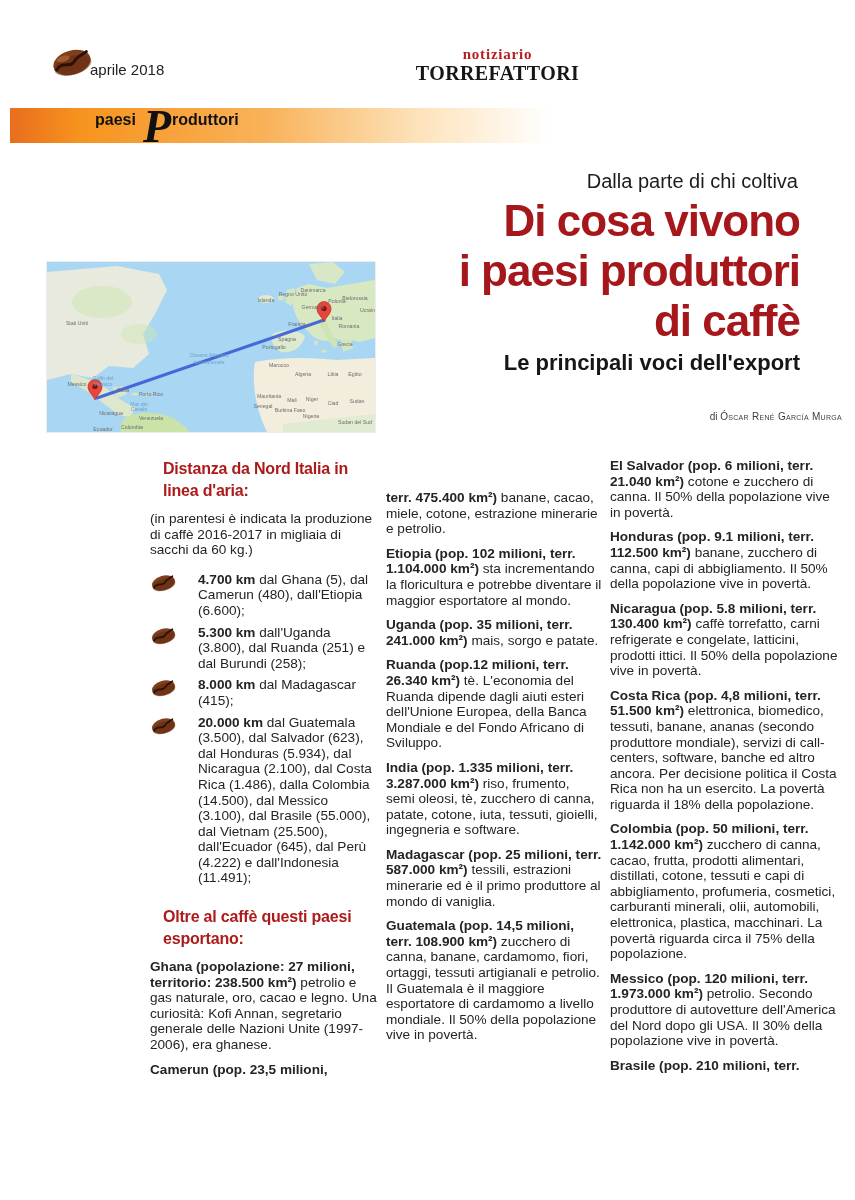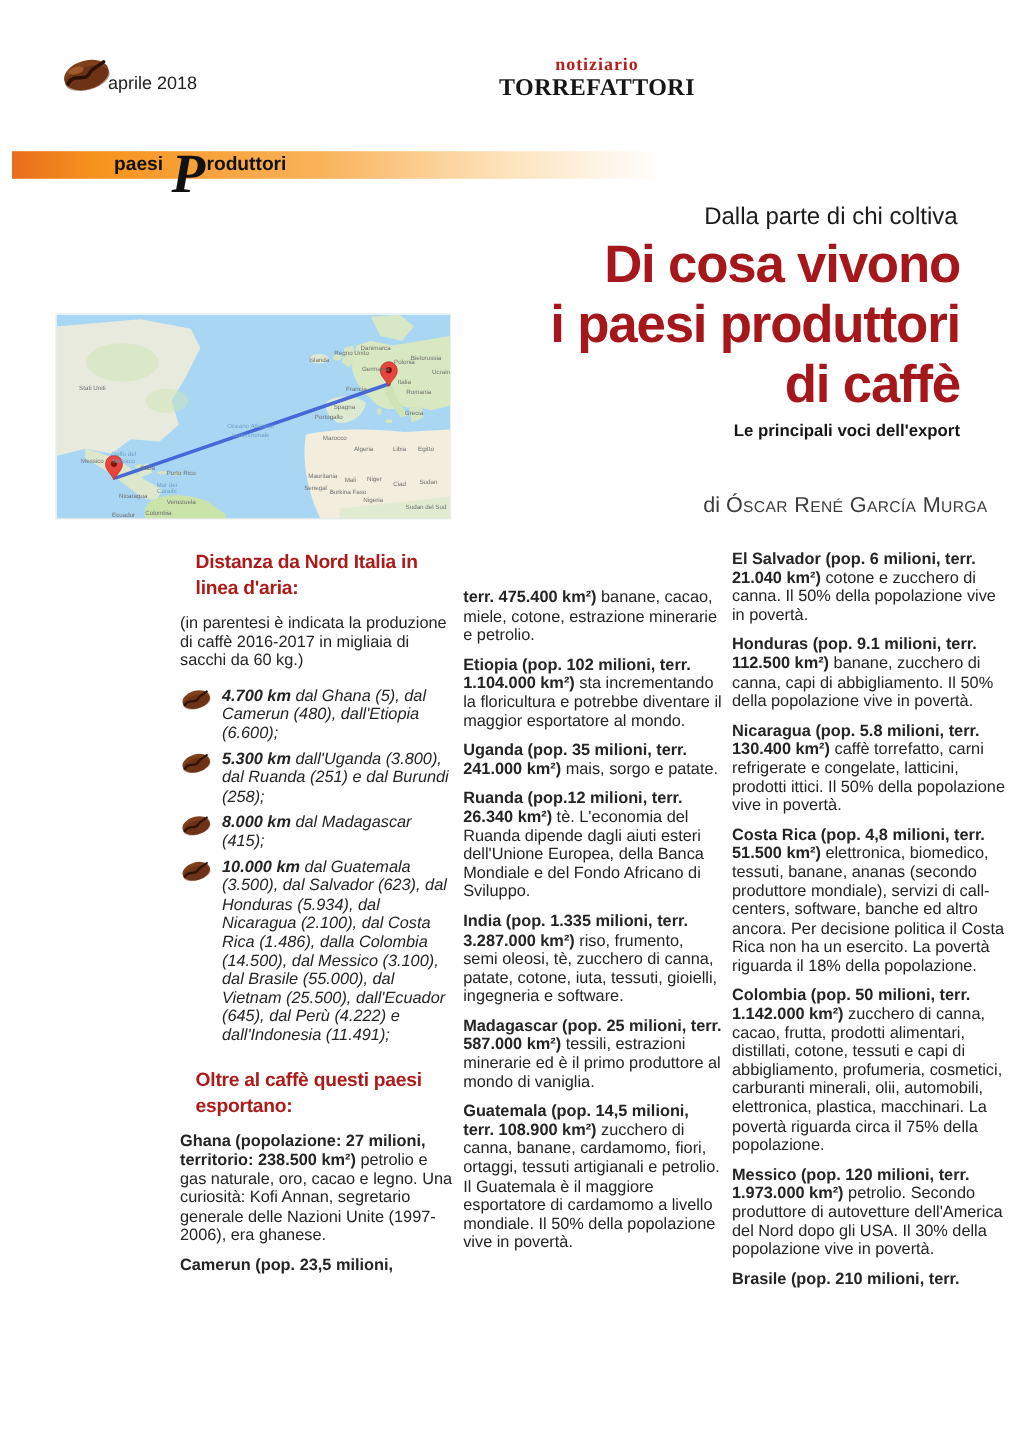--- a/index.html
+++ b/index.html
@@ -9,54 +9,54 @@
   
   .header-bean{position:absolute;left:50px;top:46px;}
   .header-date{position:absolute;left:90px;top:61px;font-size:15px;color:#222;}
   .page-num{position:absolute;left:56px;top:78px;font-size:15px;color:#ef4444;margin-top:48px;}
   .masthead{position:absolute;left:415px;top:47px;width:165px;text-align:center;
             font-family:"Liberation Serif", serif;line-height:1.05;}
   .masthead-top{color:#b51f1f;font-weight:bold;font-size:15px;letter-spacing:.8px;}
   .masthead-bottom{color:#161616;font-weight:bold;font-size:20px;letter-spacing:.4px;}
 
   
-  .banner{position:absolute;left:10px;top:126px;width:570px;height:23px;
+  .banner{position:absolute;left:10px;top:108px;width:570px;height:35px;
           background:linear-gradient(to right,#e96d1d 0%,#f6931e 12%,#f9b25a 45%,#fde3bc 72%,#ffffff 95%);}
   .banner-text{position:absolute;left:85px;top:-4px;display:flex;align-items:center;
                font-weight:bold;font-size:16px;color:#111;height:32px;}
   .script-p{font-family:"Liberation Serif", serif;font-style:italic;font-weight:bold;
             font-size:46px;line-height:0;position:relative;top:7px;margin:0 1px 0 7px;color:#111;}
 
   
   .kicker{position:absolute;right:57px;top:170px;font-size:20px;color:#1c1c1c;}
   .main-title{position:absolute;right:55px;top:196px;text-align:right;color:#a6171c;
               font-weight:bold;font-size:44px;line-height:50px;letter-spacing:-1px;}
-  .subtitle{position:absolute;right:55px;top:350px;font-size:14px;font-weight:bold;color:#161616;}
-  .byline{position:absolute;right:32px;top:411px;font-size:18px;color:#3c3c3c;}
+  .subtitle{position:absolute;right:55px;top:350px;font-size:22px;font-weight:bold;color:#161616;}
+  .byline{position:absolute;right:13px;top:411px;font-size:10px;color:#3c3c3c;}
   .byline .sc{font-variant:small-caps;letter-spacing:.3px;}
 
   
   .map{position:absolute;left:47px;top:262px;width:328px;height:170px;
        box-shadow:0 0 0 1px rgba(0,0,0,.07);}
   .map svg{display:block;}
   .map-label{fill:#6e6e6e;font-size:5.2px;text-anchor:middle;font-family:"Liberation Sans",sans-serif;}
   .map-label.water{fill:#6d9fc7;}
 
   
   .col{position:absolute;top:458px;font-size:13.6px;line-height:15.6px;color:#242424;}
   .col1{left:150px;width:228px;}
   .col2{left:386px;width:216px;margin-top:32px;}
   .col3{left:610px;width:228px;}
   .col p{margin:0 0 9px;}
   .col .lead{font-weight:bold;}
   .col-heading{color:#ad1a1a;font-size:16px;line-height:22px;font-weight:bold;
                margin:0 0 9px;letter-spacing:-.2px;}
   .indent{margin-left:13px;}
   .distance-list{list-style:none;margin:14px 0 0;padding:0;}
-  .distance-list li{display:flex;gap:8px;margin-bottom:6px;font-style:italic;}
+  .distance-list li{display:flex;gap:21px;margin-bottom:6px;}
   .bean-icon{flex:0 0 27px;margin-top:1px;}
   .export-heading{margin-top:20px;}
   .ghana{margin-top:16px;}
 </style>
 </head>
 <body>
 
 <div class="page">
 
   <svg class="header-bean" viewBox="0 0 30 22" width="44" height="33">
@@ -213,21 +213,21 @@
         <span><b class="lead">8.000 km</b><span> dal Madagascar (415);</span></span>
       </li>
       <li>
         <svg class="bean-icon" viewBox="0 0 30 22" width="27" height="20">
             <g transform="rotate(-16 15 11)">
               <ellipse cx="15" cy="11" rx="13" ry="8.2" fill="#7e3f1d"></ellipse>
               <ellipse cx="15" cy="13" rx="13" ry="6.5" fill="#5d2810" opacity="0.5"></ellipse>
               <path d="M3.5,13 C9,7.5 13,15 17,10.5 C20,7.5 24,8 26.5,6.5" stroke="#2e1104" stroke-width="2" fill="none" stroke-linecap="round"></path>
             </g>
           </svg>
-        <span><b class="lead">10.000 km</b><span> dal Guatemala (3.500), dal Salvador (623), dal Honduras (5.934), dal Nicaragua (2.100), dal Costa Rica (1.486), dalla Colombia (14.500), dal Messico (3.100), dal Brasile (55.000), dal Vietnam (25.500), dall'Ecuador (645), dal Perù (4.222) e dall'Indonesia (11.491);</span></span>
+        <span><b class="lead">20.000 km</b><span> dal Guatemala (3.500), dal Salvador (623), dal Honduras (5.934), dal Nicaragua (2.100), dal Costa Rica (1.486), dalla Colombia (14.500), dal Messico (3.100), dal Brasile (55.000), dal Vietnam (25.500), dall'Ecuador (645), dal Perù (4.222) e dall'Indonesia (11.491);</span></span>
       </li>
     </ul>
     <h2 class="col-heading indent export-heading">Oltre al caffè questi paesi esportano:</h2>
     <p class="indent ghana"><b class="lead">Ghana (popolazione: 27 milioni, territorio: 238.500 km²)</b><span> petrolio e gas naturale, oro, cacao e legno. Una curiosità: Kofi Annan, segretario generale delle Nazioni Unite (1997-2006), era ghanese.</span></p>
     <p class="indent"><b class="lead">Camerun (pop. 23,5 milioni,</b><span></span></p>
   </div>
 
   <div class="col col2">
     <p><b class="lead">terr. 475.400 km²)</b><span> banane, cacao, miele, cotone, estrazione minerarie e petrolio.</span></p>
     <p><b class="lead">Etiopia (pop. 102 milioni, terr. 1.104.000 km²)</b><span> sta incrementando la floricultura e potrebbe diventare il maggior esportatore al mondo.</span></p>

